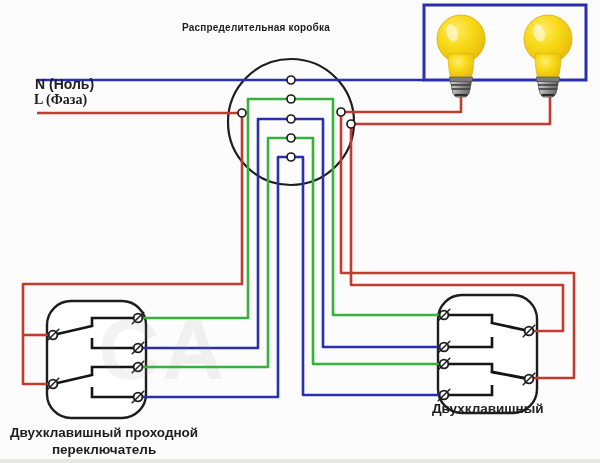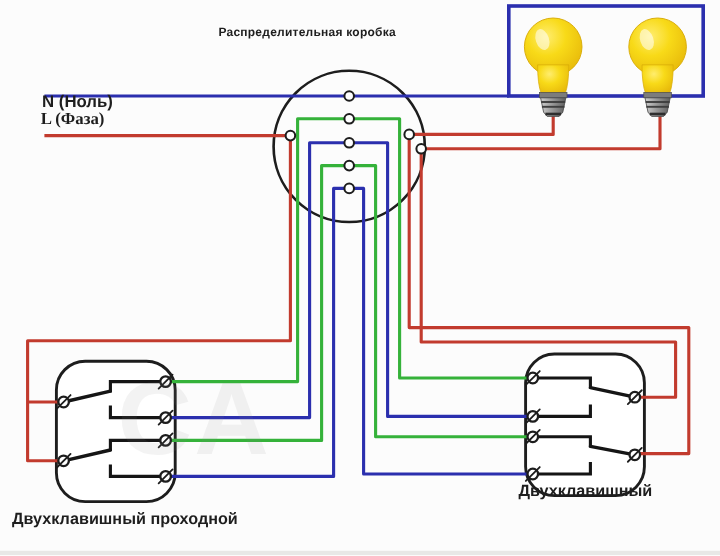--- a/index.html
+++ b/index.html
@@ -128,20 +128,21 @@
     <use href="#termsym" x="529" y="331"></use>
     <use href="#termsym" x="529" y="379"></use>
   </svg>
 
   <div class="lbl title">Распределительная коробка</div>
   <div class="lbl n-lbl">N (Ноль)</div>
   <div class="lbl l-lbl">L (Фаза)</div>
 
   <div class="lbl sw-lbl sw-left">
     <div>Двухклавишный проходной</div>
+    <div>переключатель</div>
   </div>
 
   <div class="lbl sw-lbl sw-right">
     <div>Двухклавишный</div>
   </div>
 
   <div class="watermark">СА</div>
   <div class="bottom-strip"></div>
 </div>
 

